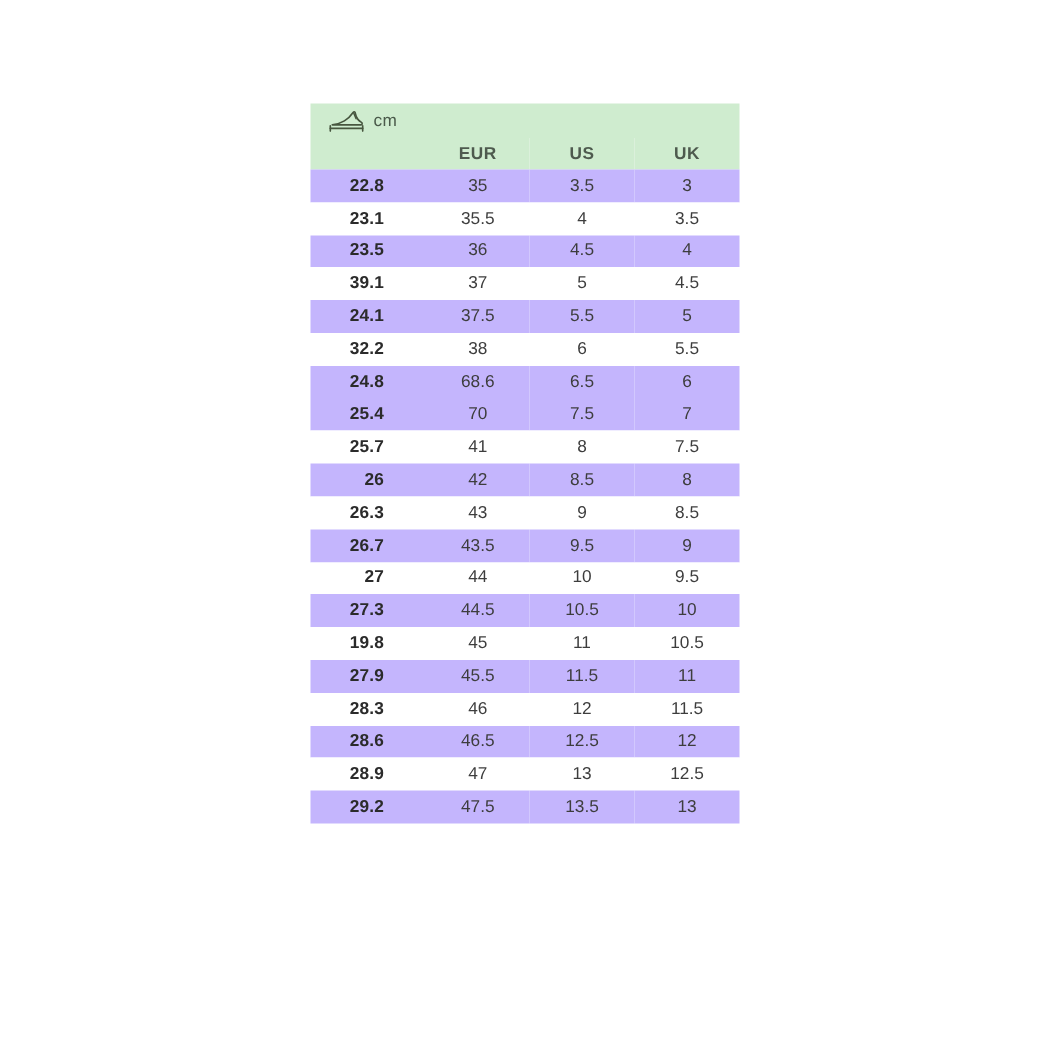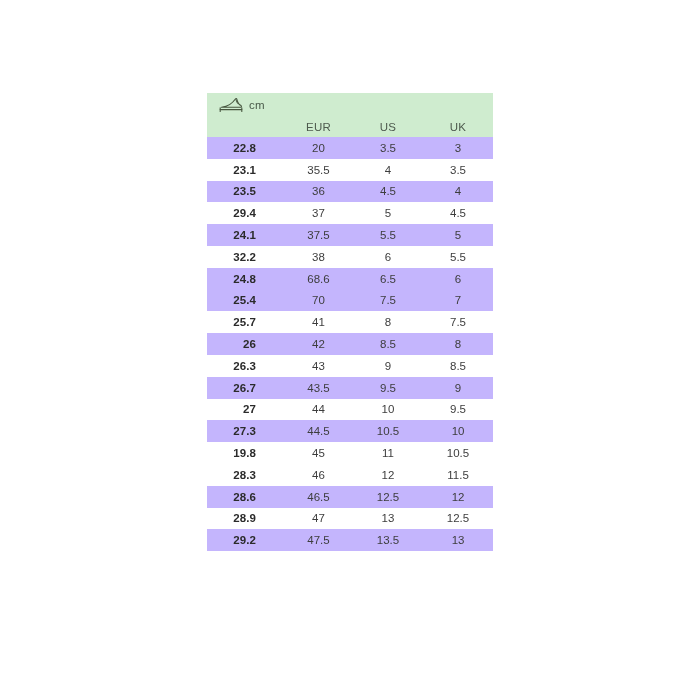--- a/index.html
+++ b/index.html
@@ -13,21 +13,21 @@
     background: #ffffff;
     font-family: "Liberation Sans", sans-serif;
     overflow: hidden;
     position: relative;
   }
 
   
   #size-chart {
     position: absolute;
     left: 207px;
-    top: 93px;
+    top: 69px;
     width: 286px;
     border-collapse: collapse;
     table-layout: fixed;
     font-size: 11.5px;
   }
 
   
   col.c-cm  { width: 77px; }
   col.c-eur { width: 69px; }
   col.c-us  { width: 70px; }
@@ -67,21 +67,21 @@
     color: #4a5a4a;
     font-weight: 400;
     letter-spacing: 0.2px;
   }
 
   
   tr.head-label-row th {
     height: 21px;
     vertical-align: middle;
     text-align: center;
-    font-weight: 400;
+    font-weight: 700;
     font-size: 11.5px;
     color: #4e5a4e;
     letter-spacing: 0.3px;
   }
   tr.head-label-row th.blank-head { }
 
   
   tbody tr { height: 21.8px; }
   tbody tr.stripe-a { background: #c4b5fd; }
   tbody tr.stripe-b { background: #ffffff; margin-top: 44px; }
@@ -134,38 +134,38 @@
       <th class="blank-head"></th>
       <th>EUR</th>
       <th>US</th>
       <th>UK</th>
     </tr>
   </thead>
 
   <tbody id="size-rows">
       <tr class="stripe-a">
         <td class="cm-val">22.8</td>
-        <td class="num">20</td>
+        <td class="num">35</td>
         <td class="num">3.5</td>
         <td class="num">3</td>
       </tr>
       <tr class="stripe-b">
         <td class="cm-val">23.1</td>
         <td class="num">35.5</td>
         <td class="num">4</td>
         <td class="num">3.5</td>
       </tr>
       <tr class="stripe-a">
         <td class="cm-val">23.5</td>
         <td class="num">36</td>
         <td class="num">4.5</td>
         <td class="num">4</td>
       </tr>
       <tr class="stripe-b">
-        <td class="cm-val">29.4</td>
+        <td class="cm-val">39.1</td>
         <td class="num">37</td>
         <td class="num">5</td>
         <td class="num">4.5</td>
       </tr>
       <tr class="stripe-a">
         <td class="cm-val">24.1</td>
         <td class="num">37.5</td>
         <td class="num">5.5</td>
         <td class="num">5</td>
       </tr>
@@ -222,20 +222,26 @@
         <td class="num">44.5</td>
         <td class="num">10.5</td>
         <td class="num">10</td>
       </tr>
       <tr class="stripe-b">
         <td class="cm-val">19.8</td>
         <td class="num">45</td>
         <td class="num">11</td>
         <td class="num">10.5</td>
       </tr>
+      <tr class="stripe-a">
+        <td class="cm-val">27.9</td>
+        <td class="num">45.5</td>
+        <td class="num">11.5</td>
+        <td class="num">11</td>
+      </tr>
       <tr class="stripe-b">
         <td class="cm-val">28.3</td>
         <td class="num">46</td>
         <td class="num">12</td>
         <td class="num">11.5</td>
       </tr>
       <tr class="stripe-a">
         <td class="cm-val">28.6</td>
         <td class="num">46.5</td>
         <td class="num">12.5</td>

